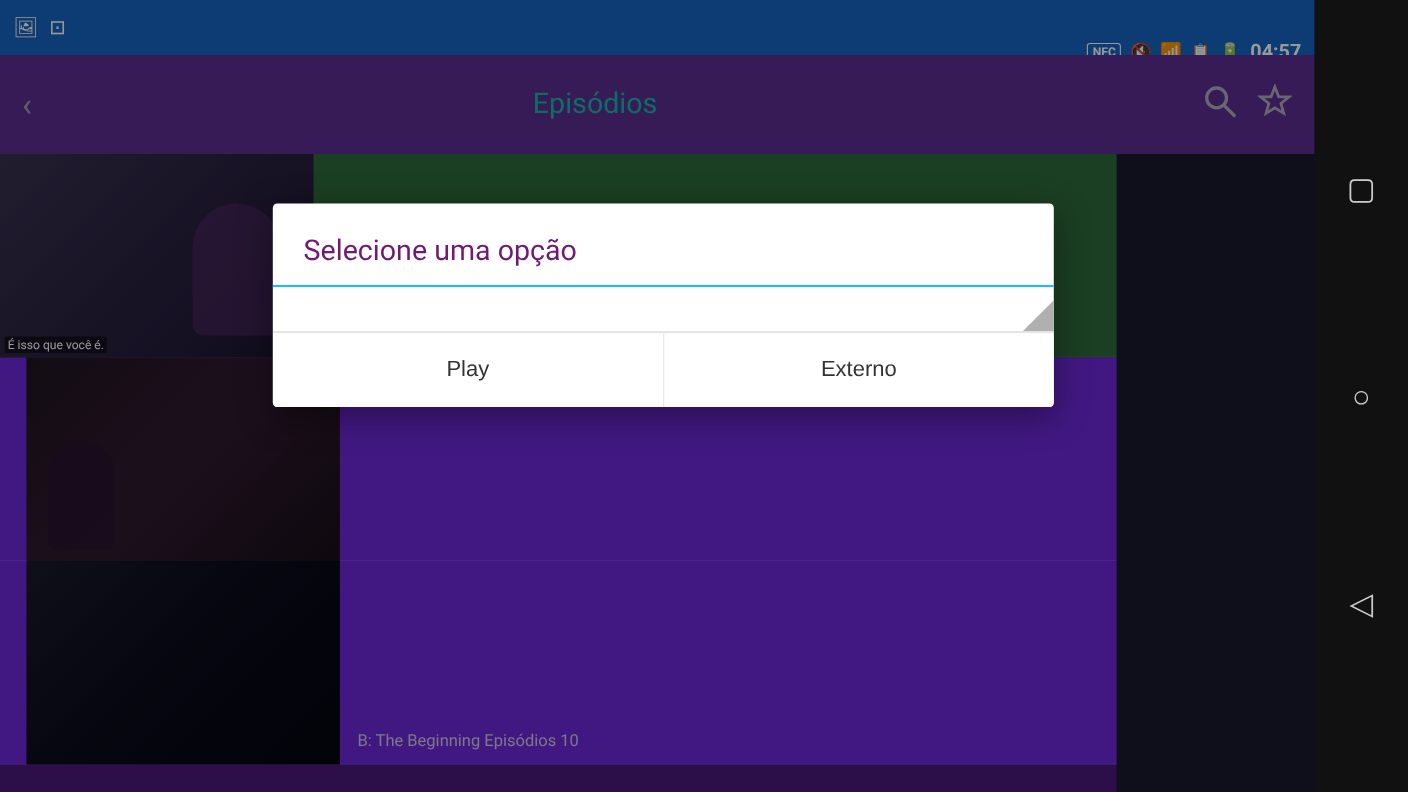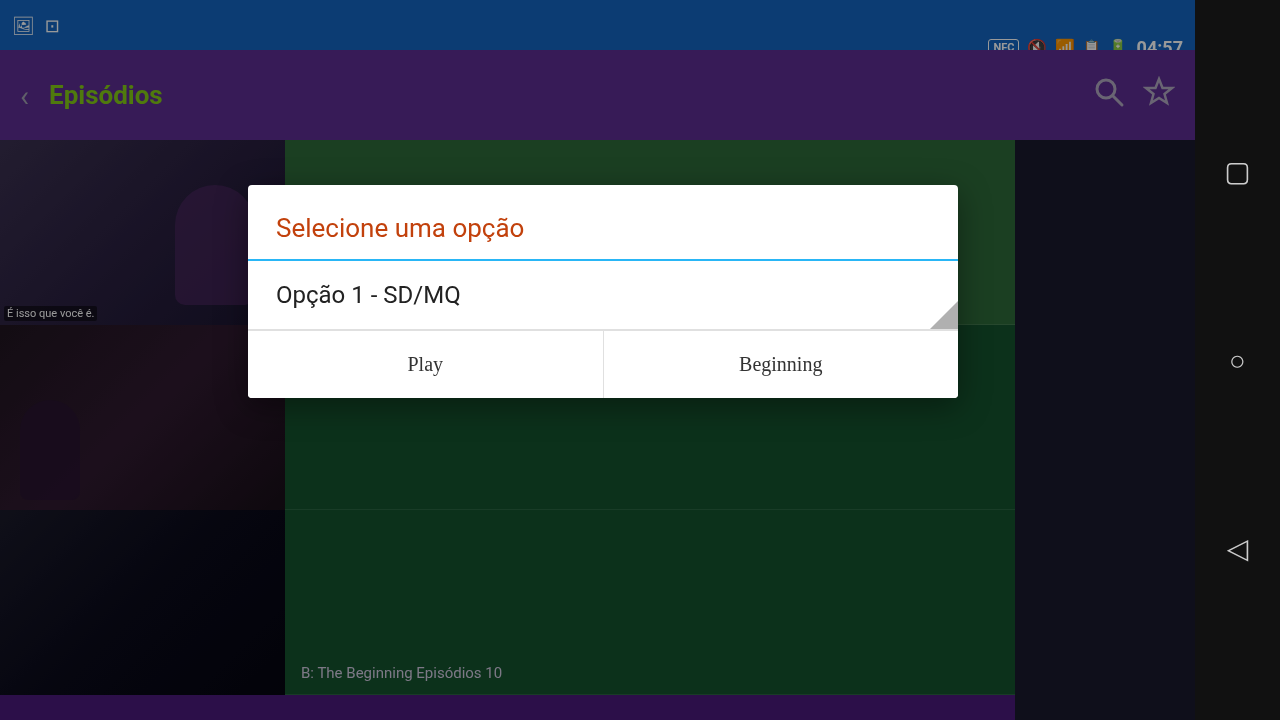--- a/index.html
+++ b/index.html
@@ -70,23 +70,24 @@
 
     .back-btn {
       color: #a0a0b0;
       font-size: 30px;
       cursor: pointer;
       margin-right: 20px;
     }
 
     .app-bar-title {
       flex: 1;
-      color: #84cc16;
+      text-align: center;
+      color: #14b8a6;
       font-size: 26px;
-      font-weight: 700;
+      font-weight: 400;
       margin-right: 60px;
     }
 
     .app-bar-actions {
       display: flex;
       gap: 18px;
       align-items: center;
     }
 
     .action-icon {
@@ -111,21 +112,22 @@
       align-items: stretch;
       height: 185px;
       border-bottom: 1px solid rgba(255,255,255,0.1);
     }
 
     .episode-row-green {
       background: #2d6a3a;
     }
 
     .episode-row-purple {
-      background: #14532d;
+      background: #6d28d9;
+      padding-left: 24px;
     }
 
     .episode-thumbnail {
       width: 285px;
       height: 185px;
       background: #2a2a3a;
       flex-shrink: 0;
       overflow: hidden;
       position: relative;
     }
@@ -208,21 +210,21 @@
       overflow: hidden;
       box-shadow: 0 8px 32px rgba(0,0,0,0.4);
     }
 
     .dialog-title-section {
       padding: 28px 28px 16px 28px;
       border-bottom: 2px solid #29b6f6;
     }
 
     .dialog-title {
-      color: #c2410c;
+      color: #701a75;
       font-size: 26px;
       font-weight: 400;
     }
 
     .dialog-content {
       padding: 20px 28px;
       border-bottom: 1px solid #e0e0e0;
       position: relative;
     }
 
@@ -252,21 +254,20 @@
       flex: 1;
       padding: 22px 0;
       text-align: center;
       font-size: 20px;
       color: #333;
       cursor: pointer;
       background: #fff;
       border: none;
       border-right: 1px solid #e0e0e0;
       font-weight: 400;
-      font-family: Liberation Serif, serif;
     }
 
     .dialog-action-btn:last-child {
       border-right: none;
     }
 
     
     .figure {
       position: absolute;
       bottom: 20px;
@@ -354,20 +355,19 @@
   <span class="nav-btn">◁</span>
 </div>
 
 <div class="overlay-backdrop"></div>
 
 <div class="dialog">
   <div class="dialog-title-section">
     <span class="dialog-title">Selecione uma opção</span>
   </div>
   <div class="dialog-content">
-    <span class="option-text">Opção 1 - SD/MQ</span>
     <div class="dialog-corner-decoration"></div>
   </div>
   <div class="dialog-actions">
     <button class="dialog-action-btn">Play</button>
-    <button class="dialog-action-btn">Beginning</button>
+    <button class="dialog-action-btn">Externo</button>
   </div>
 </div>
 
 </body></html>

